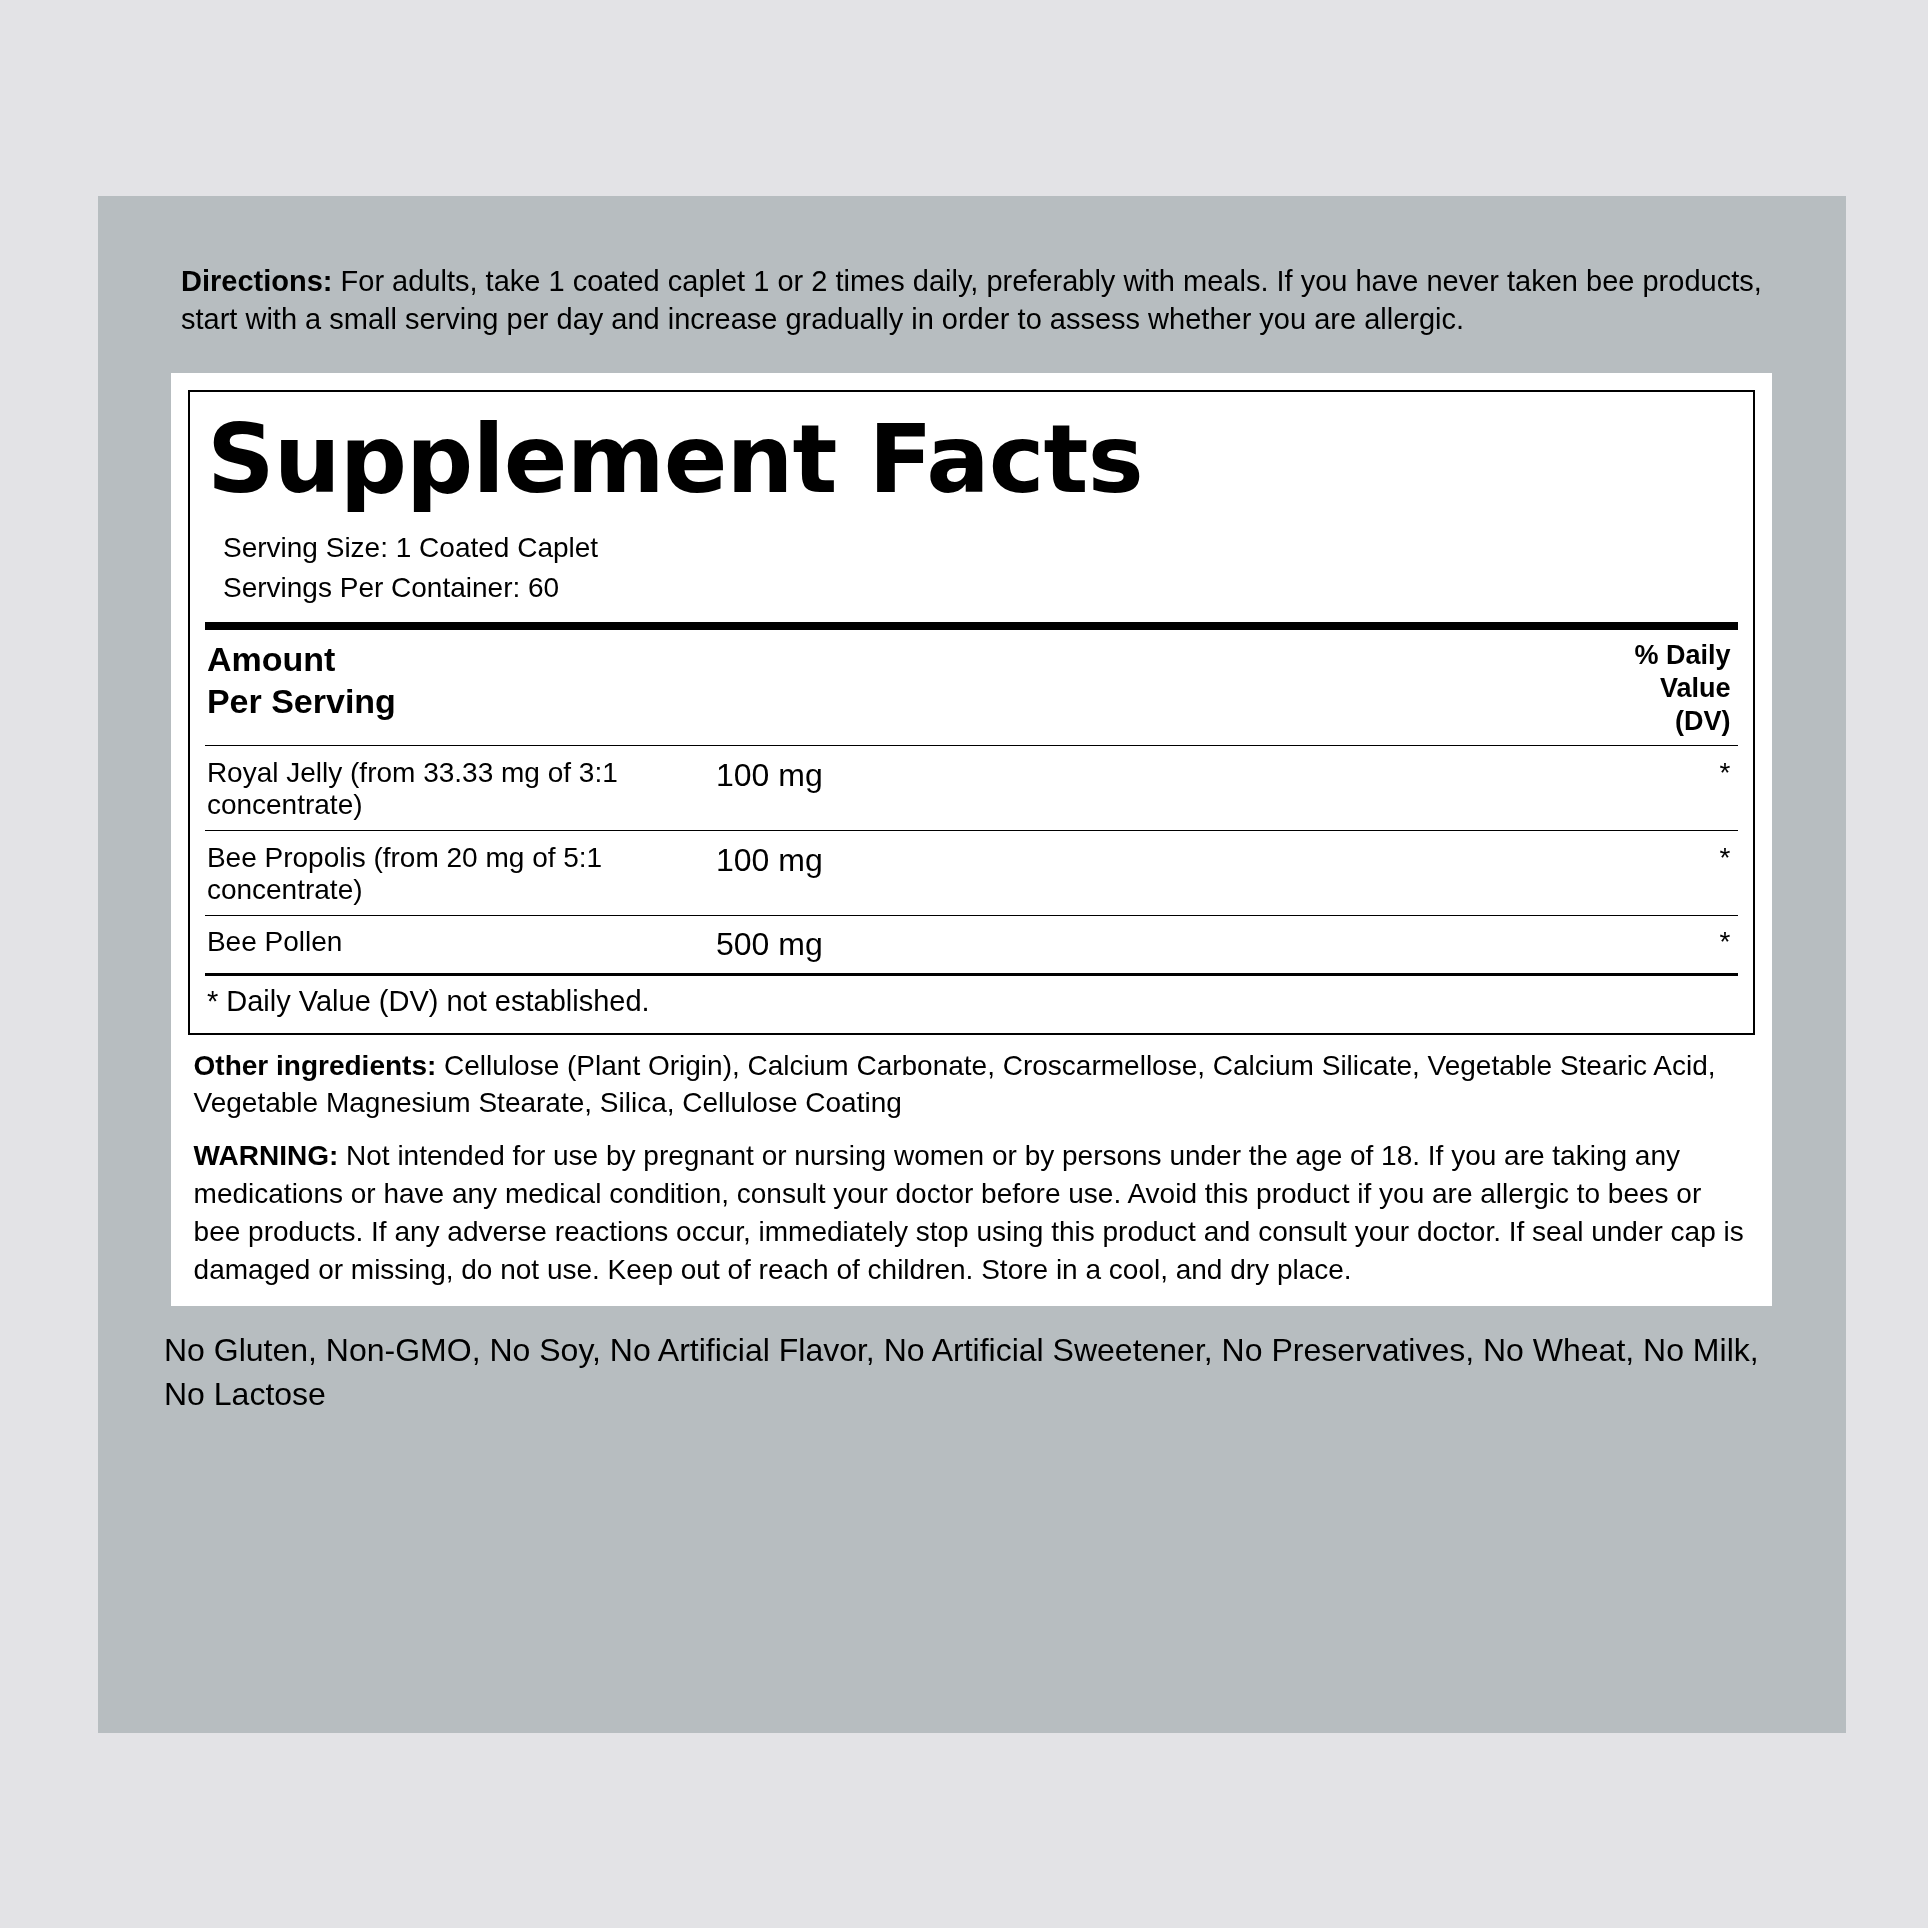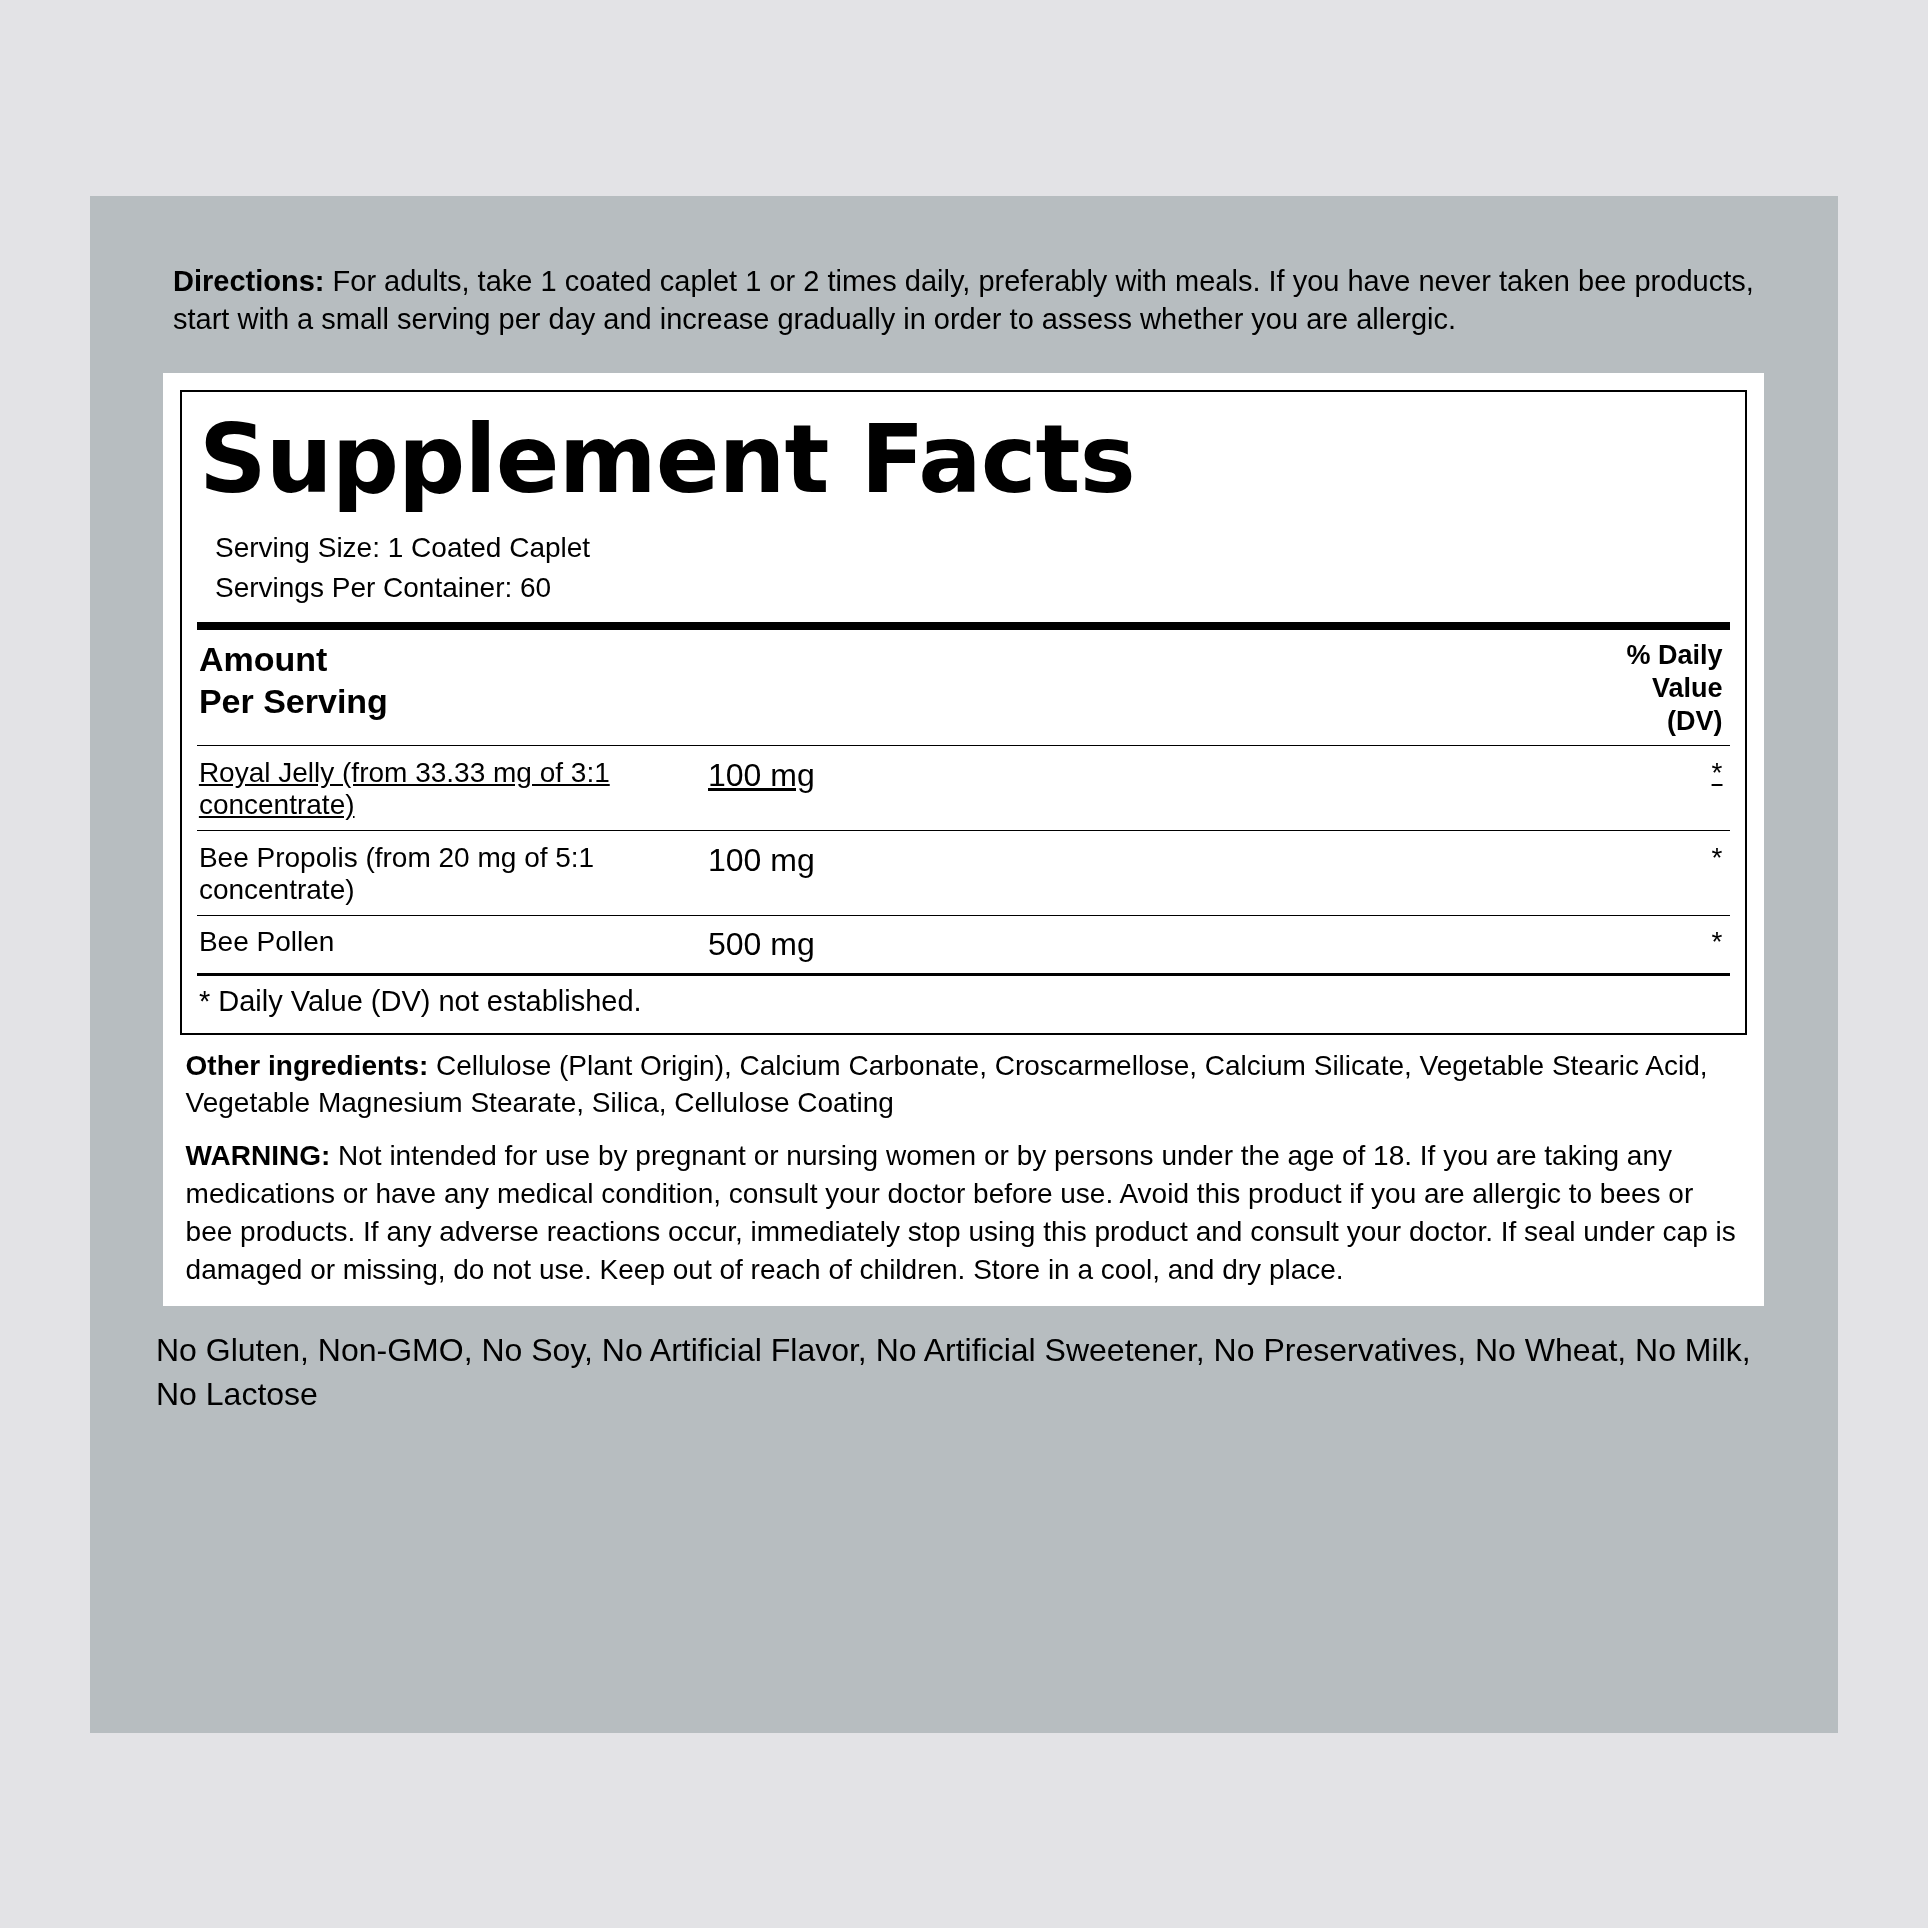--- a/index.html
+++ b/index.html
@@ -9,21 +9,21 @@
   body {
     width: 1928px;
     height: 1928px;
     background: #e3e3e6;
     font-family: "Liberation Sans", sans-serif;
     -webkit-font-smoothing: antialiased;
   }
 
   .label-panel {
     position: absolute;
-    left: 90px;
+    left: 98px;
     top: 196px;
     width: 1748px;
     height: 1537px;
     background: #b7bdc0;
     box-sizing: border-box;
     padding: 12px;
   }
 
   .directions {
     position: absolute;
@@ -118,21 +118,20 @@
     font-size: 28px;
     text-align: right;
     padding: 10.4px 7.5px 9.4px 0 !important;
     width: 85px;
   }
   tr.sep td {
     border-top: 1.9px solid #000;
   }
   tr.top-sep td {
     border-top: 1.9px solid #000;
-    text-decoration: underline;
   }
 
   .footnote {
     font-size: 29px;
     color: #000;
     padding: 9.4px 0 5.6px 1.9px;
   }
 
   .other-ing {
     position: relative;

